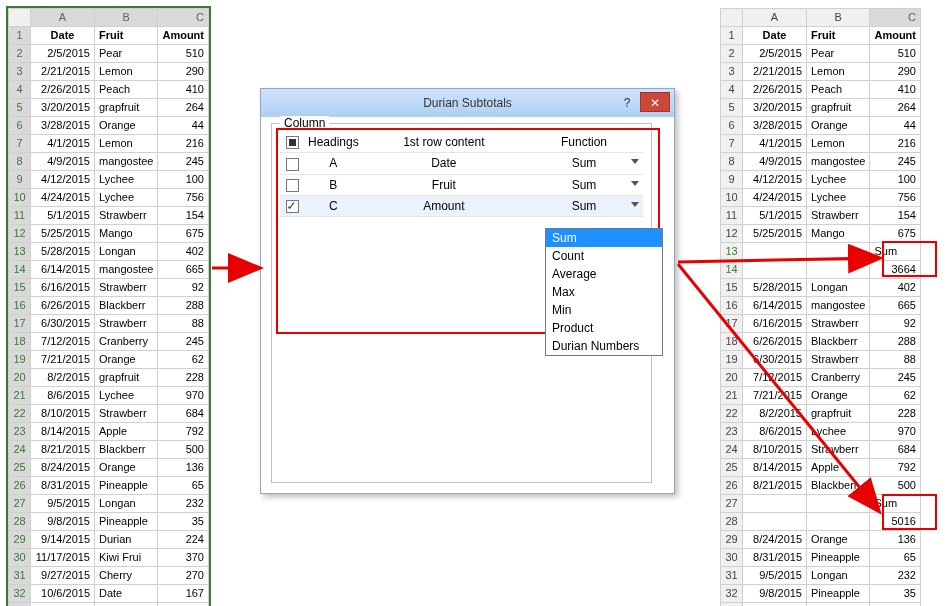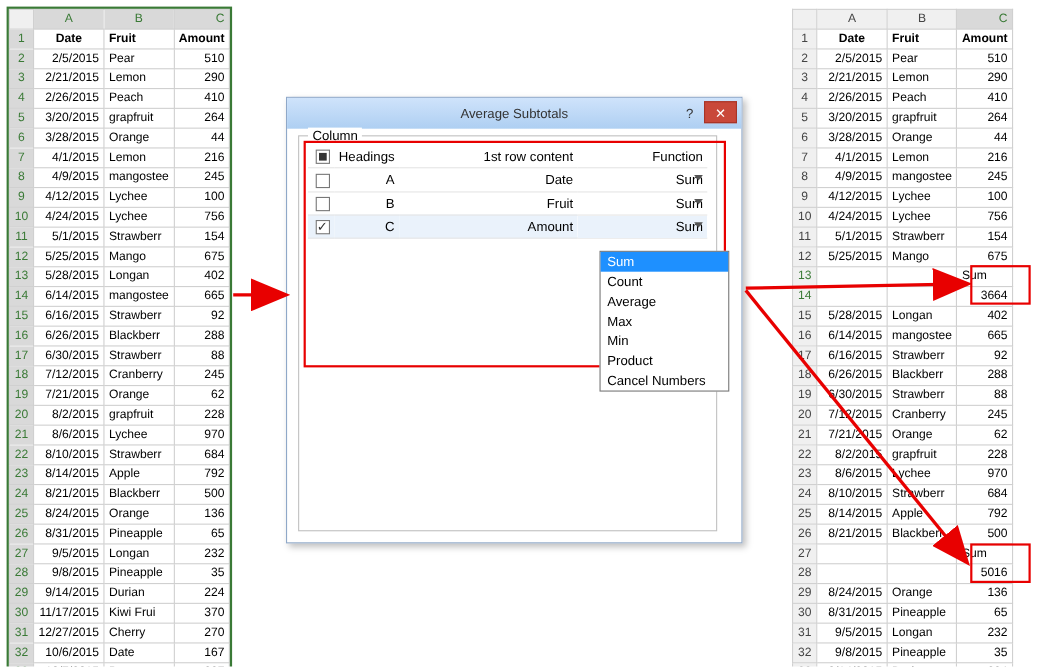--- a/index.html
+++ b/index.html
@@ -27,21 +27,21 @@
   
   
   .dialog { position: absolute; left: 260px; top: 88px; width: 415px; background:#fff; border:1px solid #8fa8c8; box-shadow: 3px 3px 6px rgba(0,0,0,0.25); }
   .titlebar { height: 28px; background: linear-gradient(#cfe3fb,#aecff2); display:flex; align-items:center; justify-content:center; position:relative; color:#333; font-size:12px; }
   .titlebar .help { position:absolute; right:36px; top:4px; width:22px; height:20px; text-align:center; line-height:20px; color:#333; }
   .titlebar .close { position:absolute; right:4px; top:3px; width:30px; height:20px; background:#c9483a; color:#fff; text-align:center; line-height:20px; border:1px solid #a63427; }
   .dialog-body { padding: 6px 22px 10px 10px; }
   .groupbox { border:1px solid #c0c0c0; padding: 8px; position:relative; height: 360px; }
   .groupbox-label { position:absolute; top:-8px; left:8px; background:#fff; padding:0 4px; font-size:12px; }
   .optiontable { width:100%; border-collapse: collapse; }
-  .optiontable th, .optiontable td { text-align:right; font-size:12px; padding:3px 4px; border-bottom: 1px solid #e5e5e5; height: 20px; }
+  .optiontable th, .optiontable td { text-align:center; font-size:12px; padding:3px 4px; border-bottom: 1px solid #e5e5e5; height: 20px; }
   .optiontable th { font-weight: normal; }
   .chkcol { width: 24px; text-align:center; }
   .hcol { width: 54px; }
   .fcol { width: 118px; position: relative; }
   .row-c td { background: #eaf2fb; }
   .dd-arrow { position:absolute; right:4px; top:6px; width:0;height:0;border-left:4px solid transparent;border-right:4px solid transparent;border-top:5px solid #555; }
   .dropdown-list { position:absolute; border:1px solid #777; background:#fff; font-size:12px; z-index:5; width:118px; }
   .dropdown-list div { padding:2px 6px; }
   .dropdown-list .sel { background:#1e90ff; color:#fff; }
   .dlg-buttons { text-align:right; padding: 8px 10px 10px 0; }
@@ -245,21 +245,21 @@
         <td class="colC num">224</td>
       </tr>
       <tr>
         <th class="rowhdr">30</th>
         <td class="colA" style="text-align:right;">11/17/2015</td>
         <td class="colB">Kiwi Frui</td>
         <td class="colC num">370</td>
       </tr>
       <tr>
         <th class="rowhdr">31</th>
-        <td class="colA" style="text-align:right;">12/27/2015</td>
+        <td class="colA" style="text-align:right;">9/27/2015</td>
         <td class="colB">Cherry</td>
         <td class="colC num">270</td>
       </tr>
       <tr>
         <th class="rowhdr">32</th>
         <td class="colA" style="text-align:right;margin-top:36px;">10/6/2015</td>
         <td class="colB">Date</td>
         <td class="colC num">167</td>
       </tr>
       <tr>
@@ -478,21 +478,21 @@
         <td class="colC num" style="">224</td>
       </tr>
     </tbody>
   </table>
 
 <div class="red-outline" style="left:882px; top:241px; width:55px; height:36px;"></div>
 <div class="red-outline" style="left:882px; top:494px; width:55px; height:36px;"></div>
 
 <div class="dialog">
   <div class="titlebar">
-    <span>Average Subtotals</span>
+    <span>Durian Subtotals</span>
     <span class="help">?</span>
     <span class="close">✕</span>
   </div>
   <div class="dialog-body">
     <div class="groupbox">
       <span class="groupbox-label">Column</span>
       <table class="optiontable">
         <tbody>
             <tr>
           <th class="chkcol"><span class="chk square"></span></th>
@@ -521,21 +521,21 @@
       </tbody>
         </table>
 
       <div class="dropdown-list" id="dropdown" style="left:273px; top:104px;">
           <div class="sel">Sum</div>
           <div class="">Count</div>
           <div class="">Average</div>
           <div class="">Max</div>
           <div class="">Min</div>
           <div class="">Product</div>
-          <div class="">Cancel Numbers</div>
+          <div class="">Durian Numbers</div>
         </div>
 
       <div class="red-outline" style="left:4px; top:4px; width:384px; height:206px;"></div>
     </div>
   </div>
 </div>
 
 <svg class="arrow-layer">
   <defs>
     <marker id="ah" markerWidth="12" markerHeight="10" refX="10" refY="5" orient="auto">

